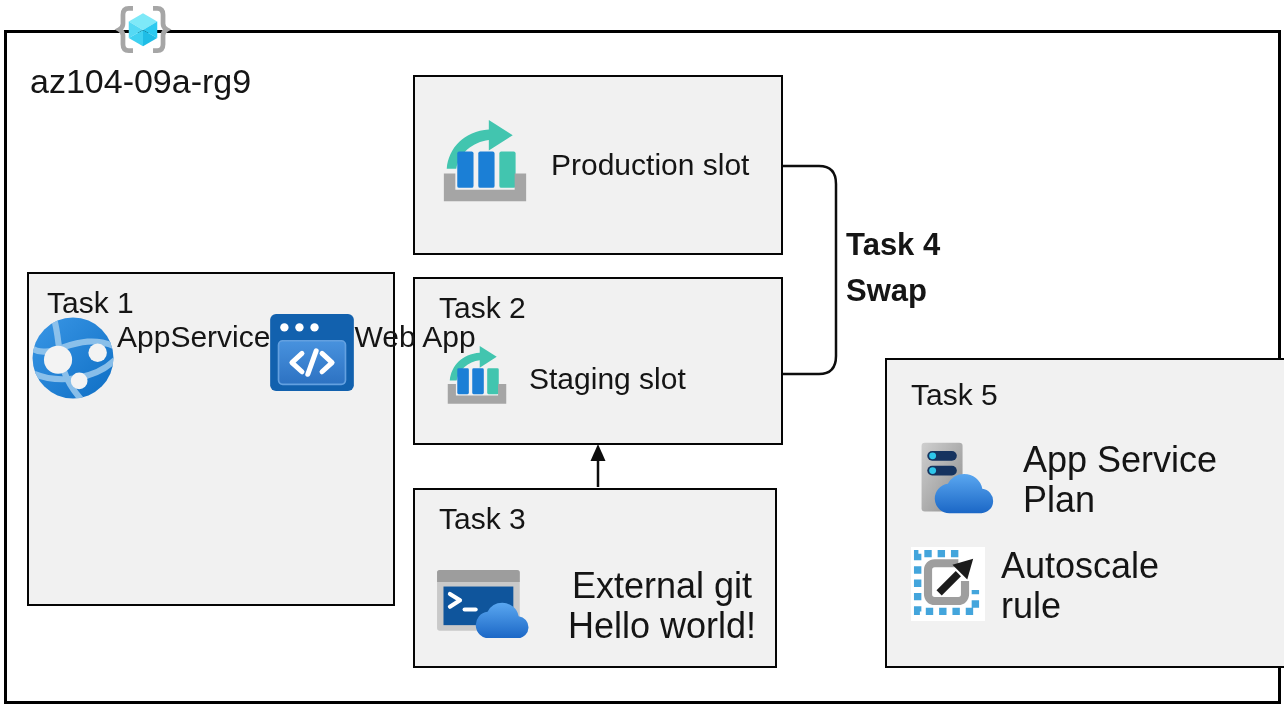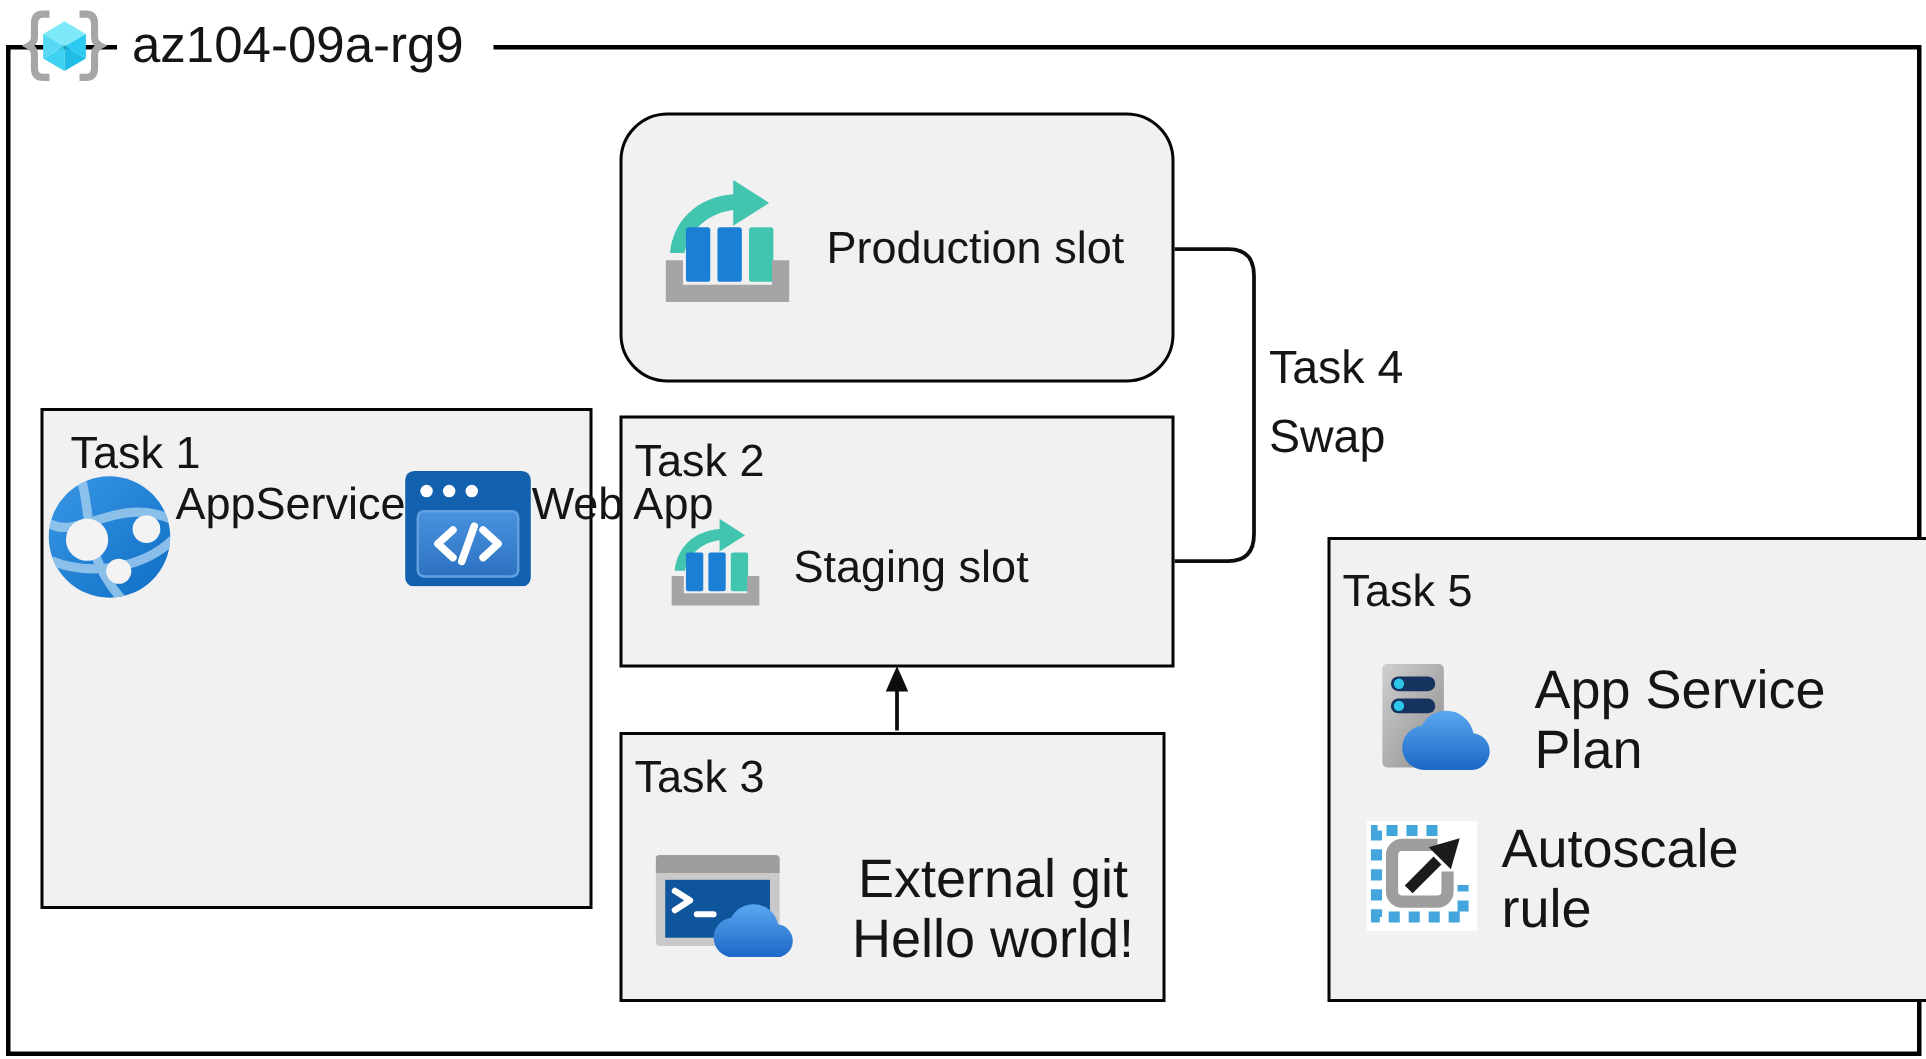--- a/index.html
+++ b/index.html
@@ -2,44 +2,44 @@
 <html><head>
 <meta charset="utf-8">
 <style>
   html,body{margin:0;padding:0;background:#fff;}
   body{width:1284px;height:706px;font-family:"Liberation Sans",sans-serif;color:#151515;}
   .stage{position:relative;width:1284px;height:706px;overflow:hidden;background:#fff;}
 
   .outer-frame{position:absolute;left:4px;top:30px;width:1277px;height:674px;
     border:3px solid #000;box-sizing:border-box;}
 
-  .rg-header{position:absolute;left:14px;top:4px;display:flex;align-items:center;z-index:4;}
+  .rg-header{position:absolute;left:14px;top:4px;display:flex;align-items:center;z-index:4;flex-direction:column;}
   .rg-header svg{display:block;}
   .rg-label{font-size:34px;line-height:52px;background:#fff;padding:0 20px 0 10px;margin-left:6px;white-space:nowrap;}
 
   .box{position:absolute;background:#f1f1f1;border:2.5px solid #050505;box-sizing:border-box;}
-  .box-title{position:absolute;left:8px;top:12px;font-size:30px;white-space:nowrap;}
+  .box-title{position:absolute;left:24px;top:12px;font-size:30px;white-space:nowrap;}
 
   .row{position:absolute;display:flex;align-items:center;}
   .item-label{font-size:30px;white-space:nowrap;}
   .two-line{font-size:36px;line-height:40px;}
 
   #box-production .row{left:22px;top:42px;gap:18px;}
   #box-task2 .row{left:28px;top:66px;gap:18px;}
   #box-task3 .row{left:22px;top:76px;gap:8px;}
   #box-task3 .two-line{width:250px;text-align:center;}
 
   .t1col{position:absolute;left:0;top:40px;width:330px;display:flex;flex-direction:row;}
   .t1col .item-label{margin-top:6px;}
   .t1col .gap{height:40px;}
 
   #box-task5 .row1{left:28px;top:80px;gap:26px;}
   #box-task5 .row2{left:24px;top:186px;gap:16px;}
 
-  .task4-label{position:absolute;left:846px;top:222px;font-size:31px;font-weight:400;line-height:46px;z-index:3;}
+  .task4-label{position:absolute;left:846px;top:222px;font-size:31px;font-weight:700;line-height:46px;z-index:3;}
 
   .overlay{position:absolute;left:0;top:0;pointer-events:none;z-index:2;}
 </style>
 </head>
 <body>
 
 <div class="stage">
 
   <svg width="0" height="0" style="position:absolute" aria-hidden="true">
     <defs>
@@ -153,21 +153,21 @@
       <line x1="598" y1="487" x2="598" y2="460" stroke="#0d0d0d" stroke-width="2.5"></line>
       <polygon points="590.5,461 605.5,461 598,444" fill="#0d0d0d"></polygon>
     </g>
   </svg>
 
   <div class="task4-label">
     <div>Task 4</div>
     <div>Swap</div>
   </div>
 
-  <div class="box" id="box-production" style="left:413px;top:75px;width:370px;height:180px;border-radius:32px;">
+  <div class="box" id="box-production" style="left:413px;top:75px;width:370px;height:180px;">
     <div class="row">
       <span>
         <svg width="96" height="88">
             <use href="#sym-slots"></use>
           </svg>
       </span>
       <span class="item-label">Production slot</span>
     </div>
   </div>
 

